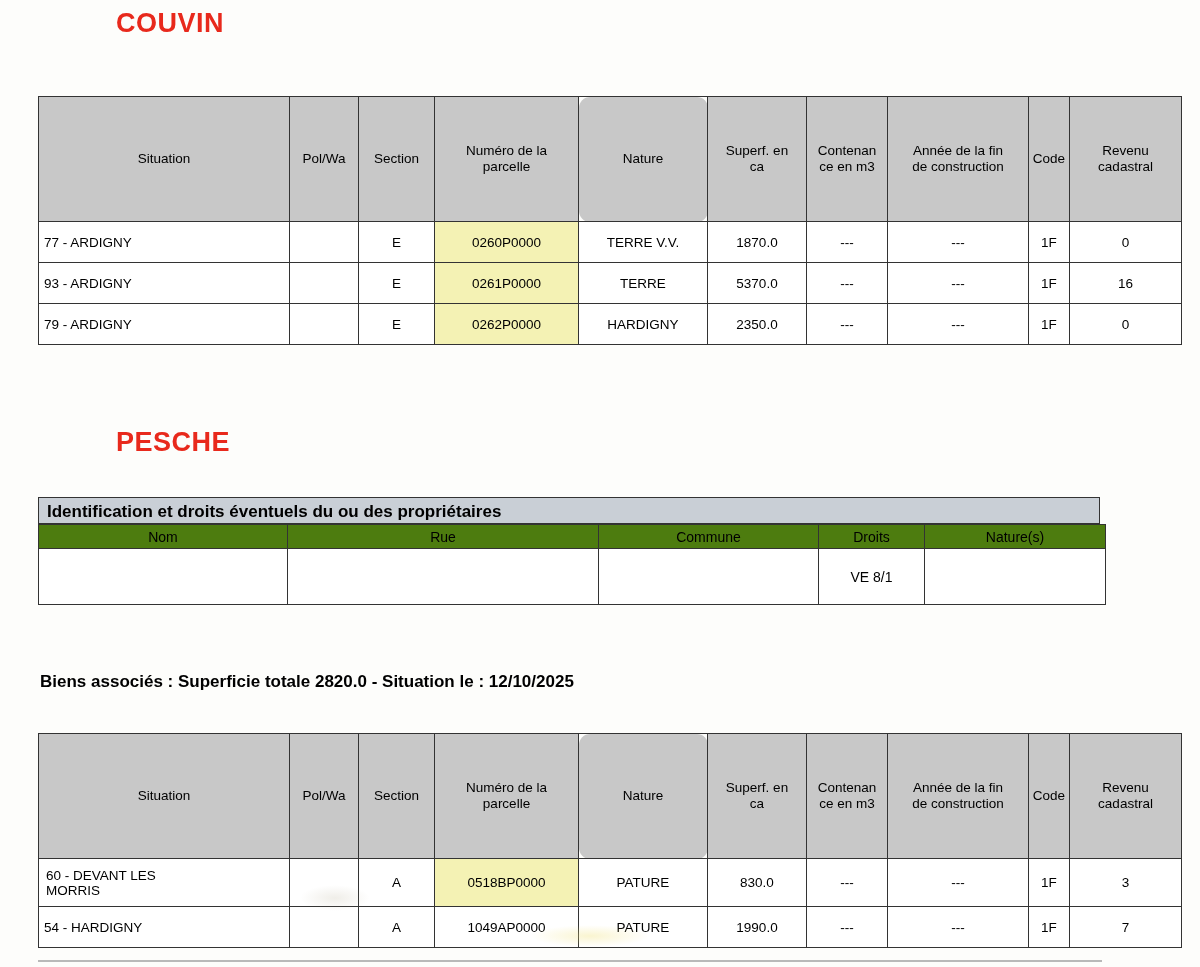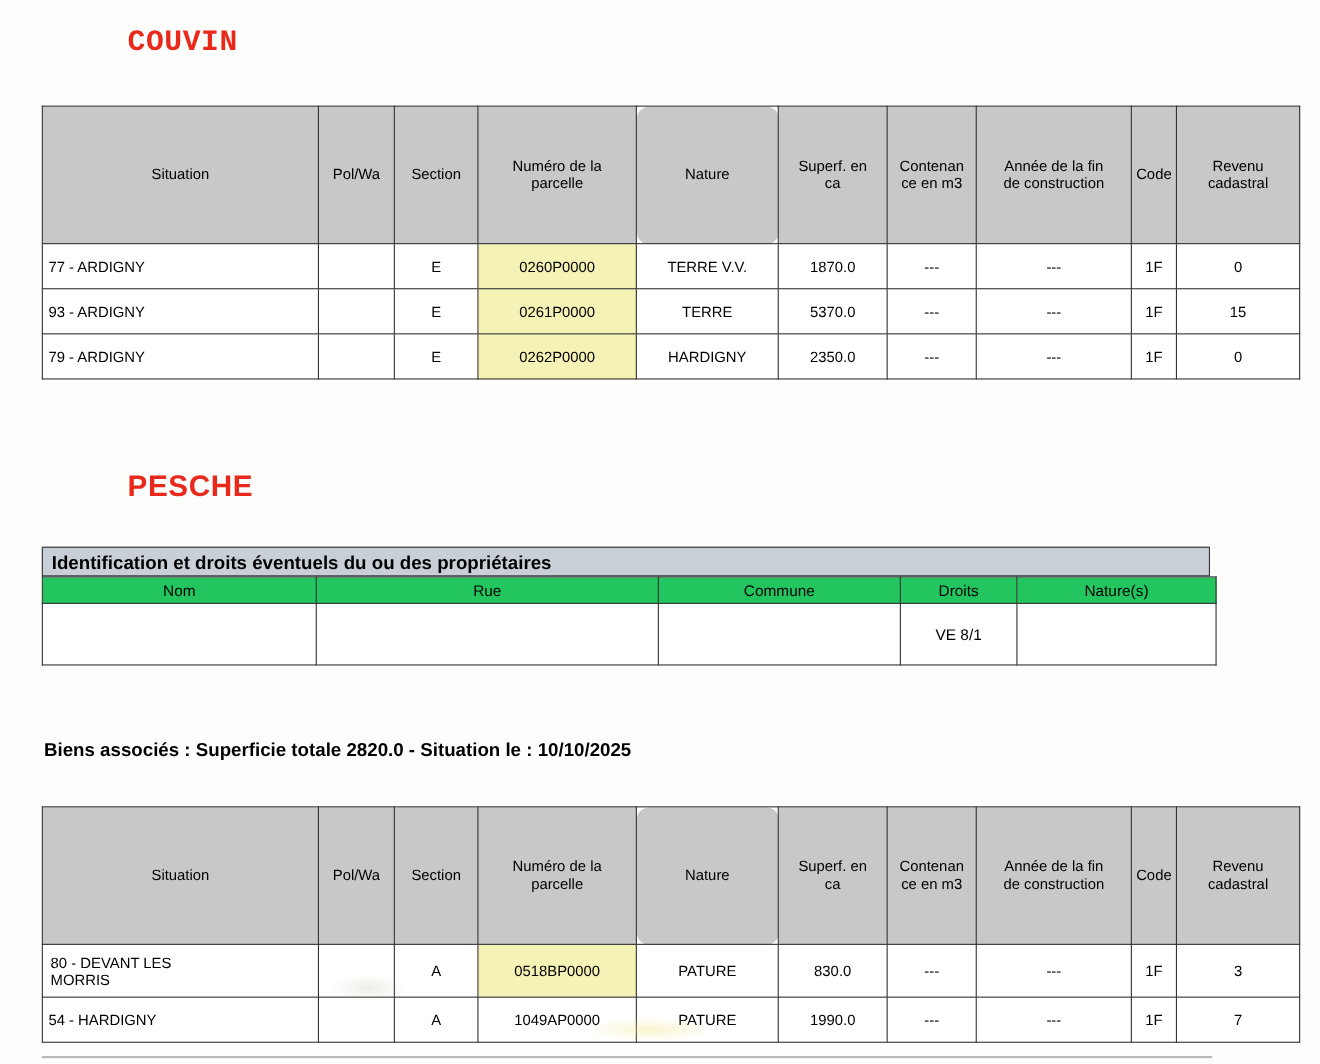--- a/index.html
+++ b/index.html
@@ -23,21 +23,21 @@
     background: #fdfdfb;
   }
 
   
   .city-title {
     color: #e8291c;
     font-size: 27px;
     font-weight: bold;
     letter-spacing: 0.5px;
   }
-  #couvin-title { position: absolute; left: 116px; top: 24px; font-family: Liberation Mono, monospace; }
+  #couvin-title { position: absolute; left: 116px; top: 8px; }
   #pesche-title { position: absolute; left: 116px; top: 427px; }
 
   
   .cad-table {
     position: absolute;
     border-collapse: collapse;
     table-layout: fixed;
     font-size: 13.5px;
   }
   .cad-table td, .cad-table th {
@@ -101,21 +101,21 @@
     width: 1062px;
     font-size: 14px;
   }
   table.owners td {
     border: 1px solid #333;
     text-align: center;
     vertical-align: middle;
     padding: 0;
   }
   table.owners tr.head td {
-    background: #22c55e;
+    background: #4d7c0f;
     height: 23px;
   }
   table.owners tr.body td {
     background: #ffffff;
     height: 55px;
     vertical-align: middle;
   }
   .ow-nom { width: 248px; }
   .ow-rue { width: 310px; }
   .ow-com { width: 219px; }
@@ -202,21 +202,21 @@
       <tr>
         <td class="left">93 - ARDIGNY</td>
         <td></td>
         <td>E</td>
         <td class="hl">0261P0000</td>
         <td>TERRE</td>
         <td>5370.0</td>
         <td>---</td>
         <td>---</td>
         <td>1F</td>
-        <td>15</td>
+        <td>16</td>
       </tr>
       <tr>
         <td class="left">79 - ARDIGNY</td>
         <td></td>
         <td>E</td>
         <td class="hl">0262P0000</td>
         <td>HARDIGNY</td>
         <td>2350.0</td>
         <td>---</td>
         <td>---</td>
@@ -243,21 +243,21 @@
         <td></td>
         <td></td>
         <td></td>
         <td>VE 8/1</td>
         <td></td>
       </tr>
     </tbody>
       </table>
   </div>
 
-  <div class="assoc-line">Biens associés : Superficie totale 2820.0 - Situation le : 10/10/2025</div>
+  <div class="assoc-line">Biens associés : Superficie totale 2820.0 - Situation le : 12/10/2025</div>
 
   <table class="cad-table" id="pesche-table" style="left:38px; top:733px;">
     <thead>
       <tr>
         <th class="col-sit">Situation</th>
         <th class="col-pol">Pol/Wa</th>
         <th class="col-sec">Section</th>
         <th class="col-num">
           <span class="cell-pad">Numéro de la</span>
           <span class="cell-pad">parcelle</span>
@@ -278,21 +278,21 @@
         <th class="col-code">Code</th>
         <th class="col-rev">
           <span class="cell-pad">Revenu</span>
           <span class="cell-pad">cadastral</span>
         </th>
       </tr>
     </thead>
     <tbody>
       <tr>
         <td class="left" style="height:47px;">
-          <span class="cell-pad" style="text-align:left;">80 - DEVANT LES</span>
+          <span class="cell-pad" style="text-align:left;">60 - DEVANT LES</span>
           <span class="cell-pad" style="text-align:left;">MORRIS</span>
         </td>
         <td></td>
         <td>A</td>
         <td class="hl">0518BP0000</td>
         <td>PATURE</td>
         <td>830.0</td>
         <td>---</td>
         <td>---</td>
         <td>1F</td>

